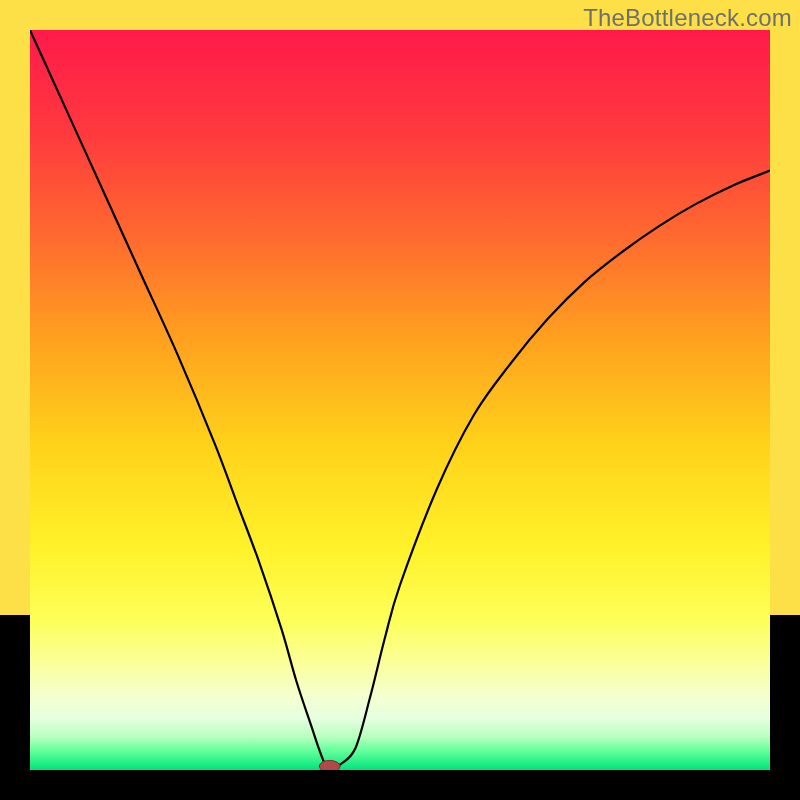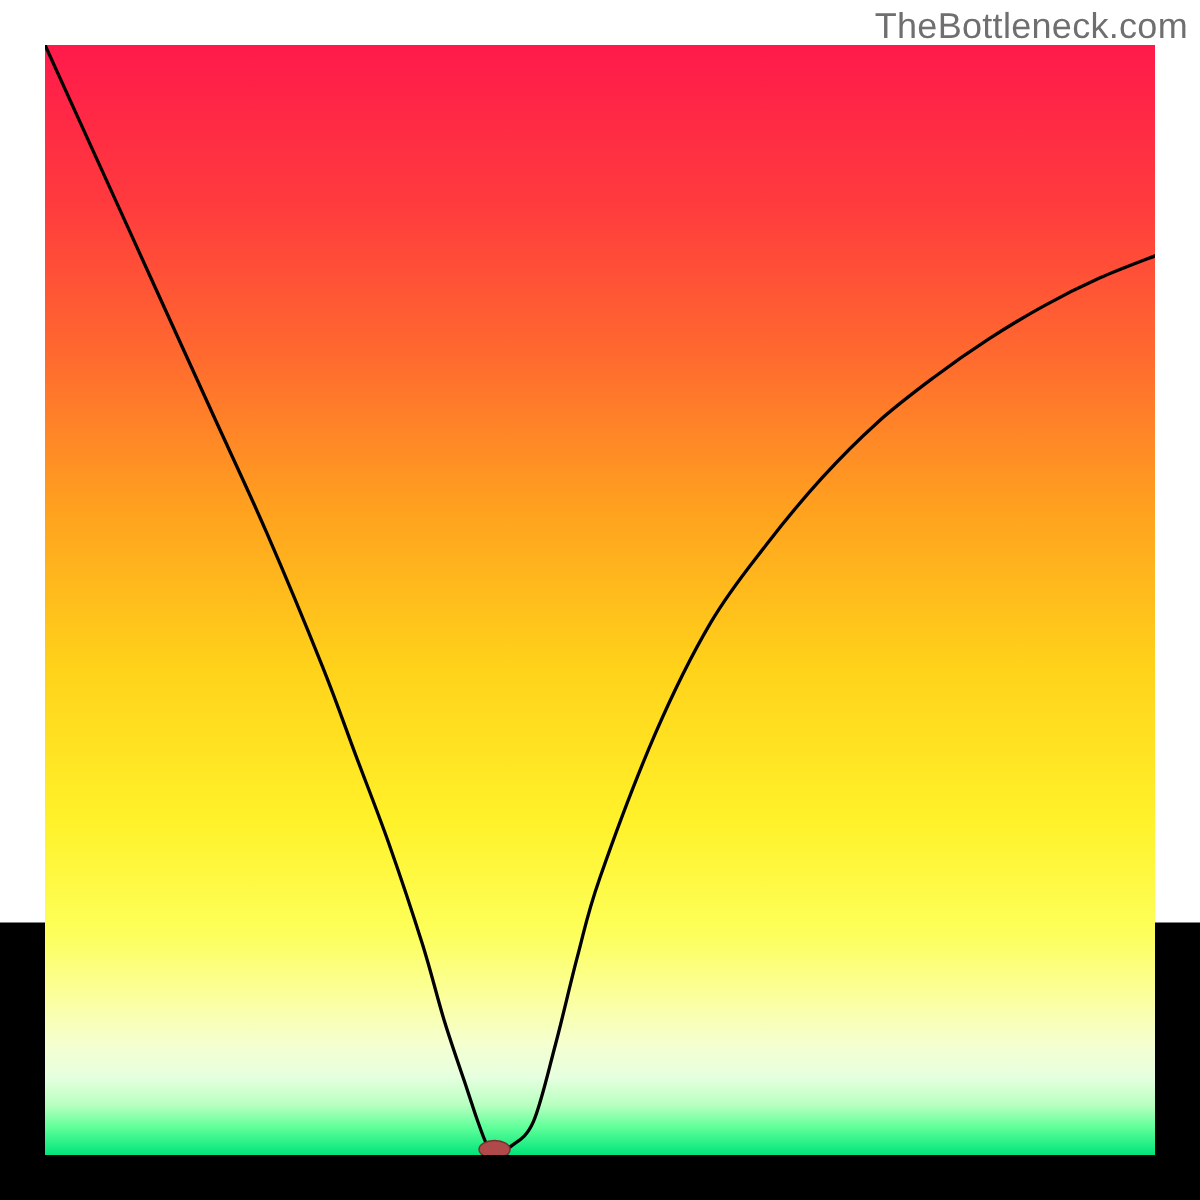--- a/index.html
+++ b/index.html
@@ -10,21 +10,21 @@
     background: #000;
     font-family: Arial, Helvetica, sans-serif;
     overflow: hidden;
   }
   .frame {
     position: absolute;
     left: 0;
     top: 0;
     width: 800px;
     height: 615px;
-    background: #ffffff;
+    background: #fde047;
   }
   .watermark {
     position: absolute;
     top: 4px;
     right: 8px;
     color: #6f6f6f;
     font-size: 24px;
     font-weight: 500;
     letter-spacing: 0.2px;
     user-select: none;

